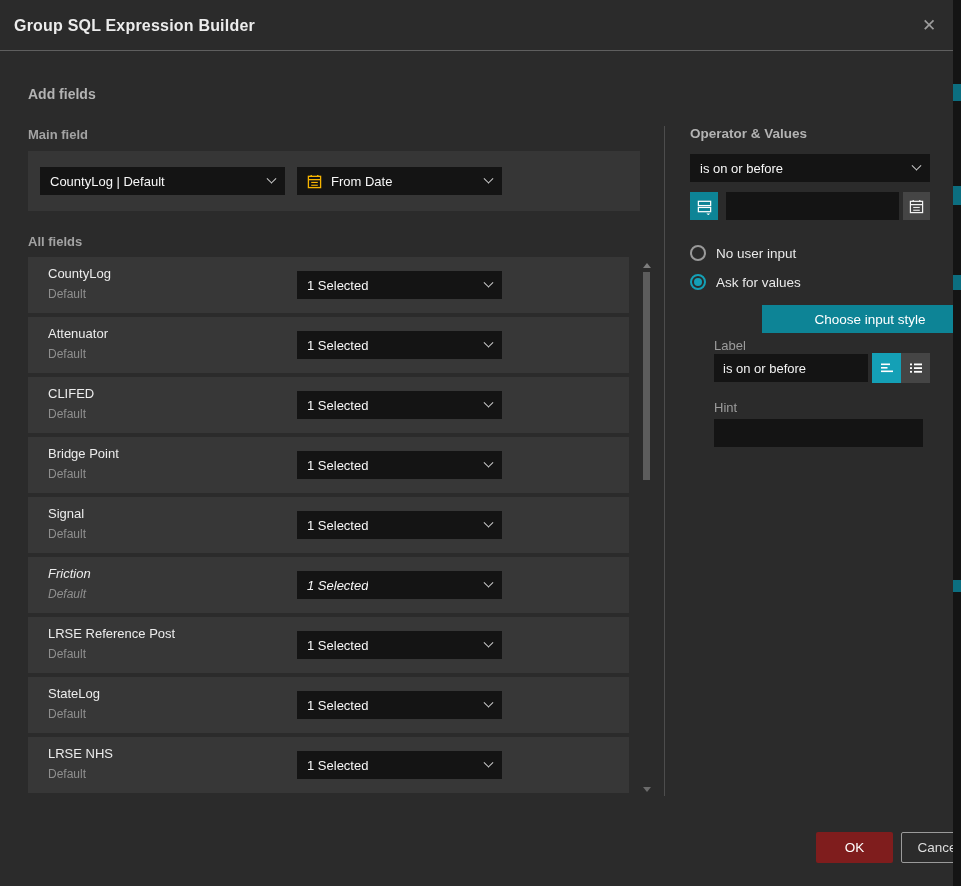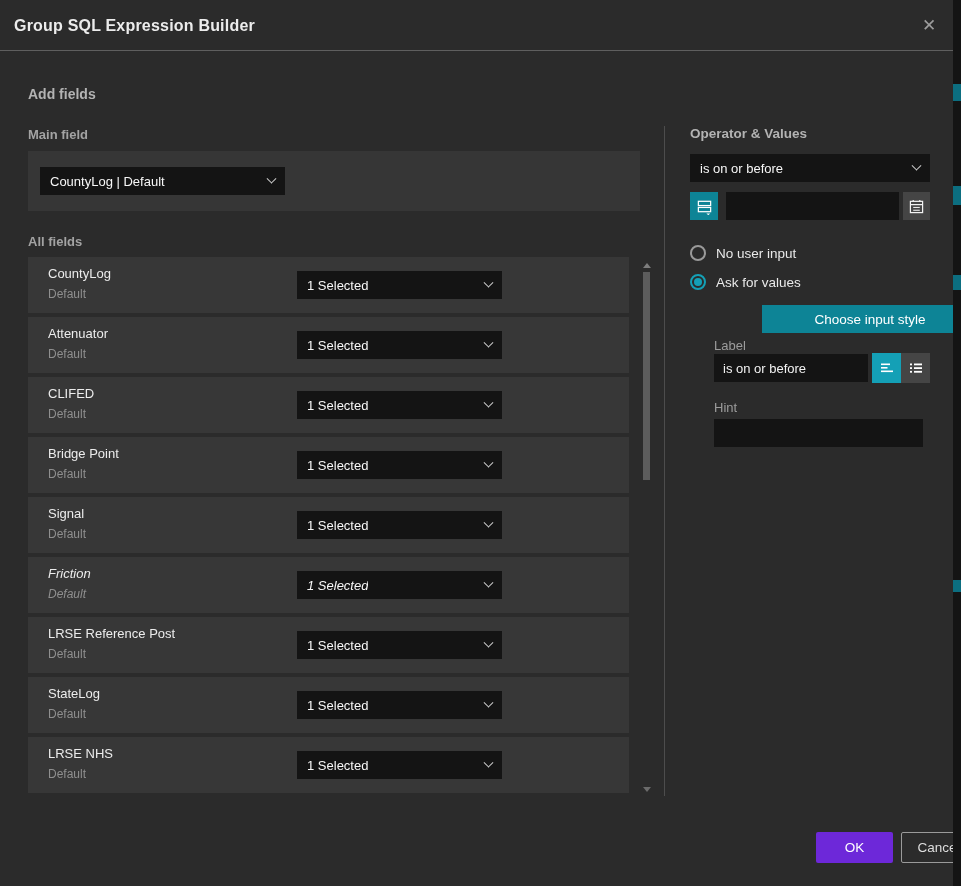--- a/index.html
+++ b/index.html
@@ -44,21 +44,21 @@
   .teal-bright { background:#14a0b6; }
   .gray-btn { background:#454545; }
 
   .radio-row { position:absolute; left:690px; display:flex; align-items:center; gap:10px; cursor:pointer; }
   .radio-c { width:16px; height:16px; border-radius:50%; border:2px solid #9a9a9a; flex:none; }
   .radio-c.sel { border-color:#14a0b6; display:flex; align-items:center; justify-content:center; }
   .radio-c.sel::after { content:""; width:8px; height:8px; border-radius:50%; background:#14a0b6; }
   .radio-lbl { font-size:13.5px; color:#e9e9e9; }
 
   .btn { position:absolute; display:flex; align-items:center; justify-content:center; font-size:13.5px; cursor:pointer; border-radius:2px;margin-left:48px; }
-  .btn-primary { background:#6d28d9; color:#fff; }
+  .btn-primary { background:#7f1d1d; color:#fff; }
   .btn-outline { background:transparent; border:1px solid #9a9a9a; color:#dedede; }
 
   .field-lbl { position:absolute; font-size:13px; color:#9c9c9c; }
 
   
   .edge { position:absolute; left:953px; top:0; width:8px; height:886px; background:#141414; }
   .edge .frag { position:absolute; left:0; width:8px; background:#0c6e80; }
 </style>
 </head>
 <body>
@@ -70,20 +70,34 @@
       <div class="hdr-title">Group SQL Expression Builder</div>
       <div class="close-x">✕</div>
     </div>
 
     <div class="section-h" style="left:28px; top:86px;">Add fields</div>
     <div class="sub-h" style="left:28px; top:127px;">Main field</div>
 
     <div class="panel" style="left:28px; top:151px; width:612px; height:60px;">
       <div class="dd" style="left:12px; top:16px; width:245px; position:absolute;">
         <span class="dd-txt">CountyLog | Default</span>
+        <span class="chev"></span>
+      </div>
+      <div class="dd" style="left:269px; top:16px; width:205px; position:absolute;">
+        <span style="display:flex; margin-right:9px;">
+          <svg width="15" height="15" viewBox="0 0 16 16">
+            <rect x="1.5" y="2.5" width="13" height="12" fill="none" stroke="#f7b500" stroke-width="1.4"></rect>
+            <line x1="1.5" y1="6" x2="14.5" y2="6" stroke="#f7b500" stroke-width="1.4"></line>
+            <line x1="4.5" y1="9" x2="11.5" y2="9" stroke="#f7b500" stroke-width="1.2"></line>
+            <line x1="4.5" y1="12" x2="11.5" y2="12" stroke="#f7b500" stroke-width="1.2"></line>
+            <line x1="4.5" y1="1" x2="4.5" y2="3" stroke="#f7b500" stroke-width="1.4"></line>
+            <line x1="11.5" y1="1" x2="11.5" y2="3" stroke="#f7b500" stroke-width="1.4"></line>
+          </svg>
+        </span>
+        <span class="dd-txt">From Date</span>
         <span class="chev"></span>
       </div>
     </div>
 
     <div class="sub-h" style="left:28px; top:234px;">All fields</div>
 
     <div class="row" style="top:257px;">
       <div class="row-name">CountyLog</div>
       <div class="row-sub">Default</div>
       <div class="dd" style="left:269px; top:14px; width:205px;">

